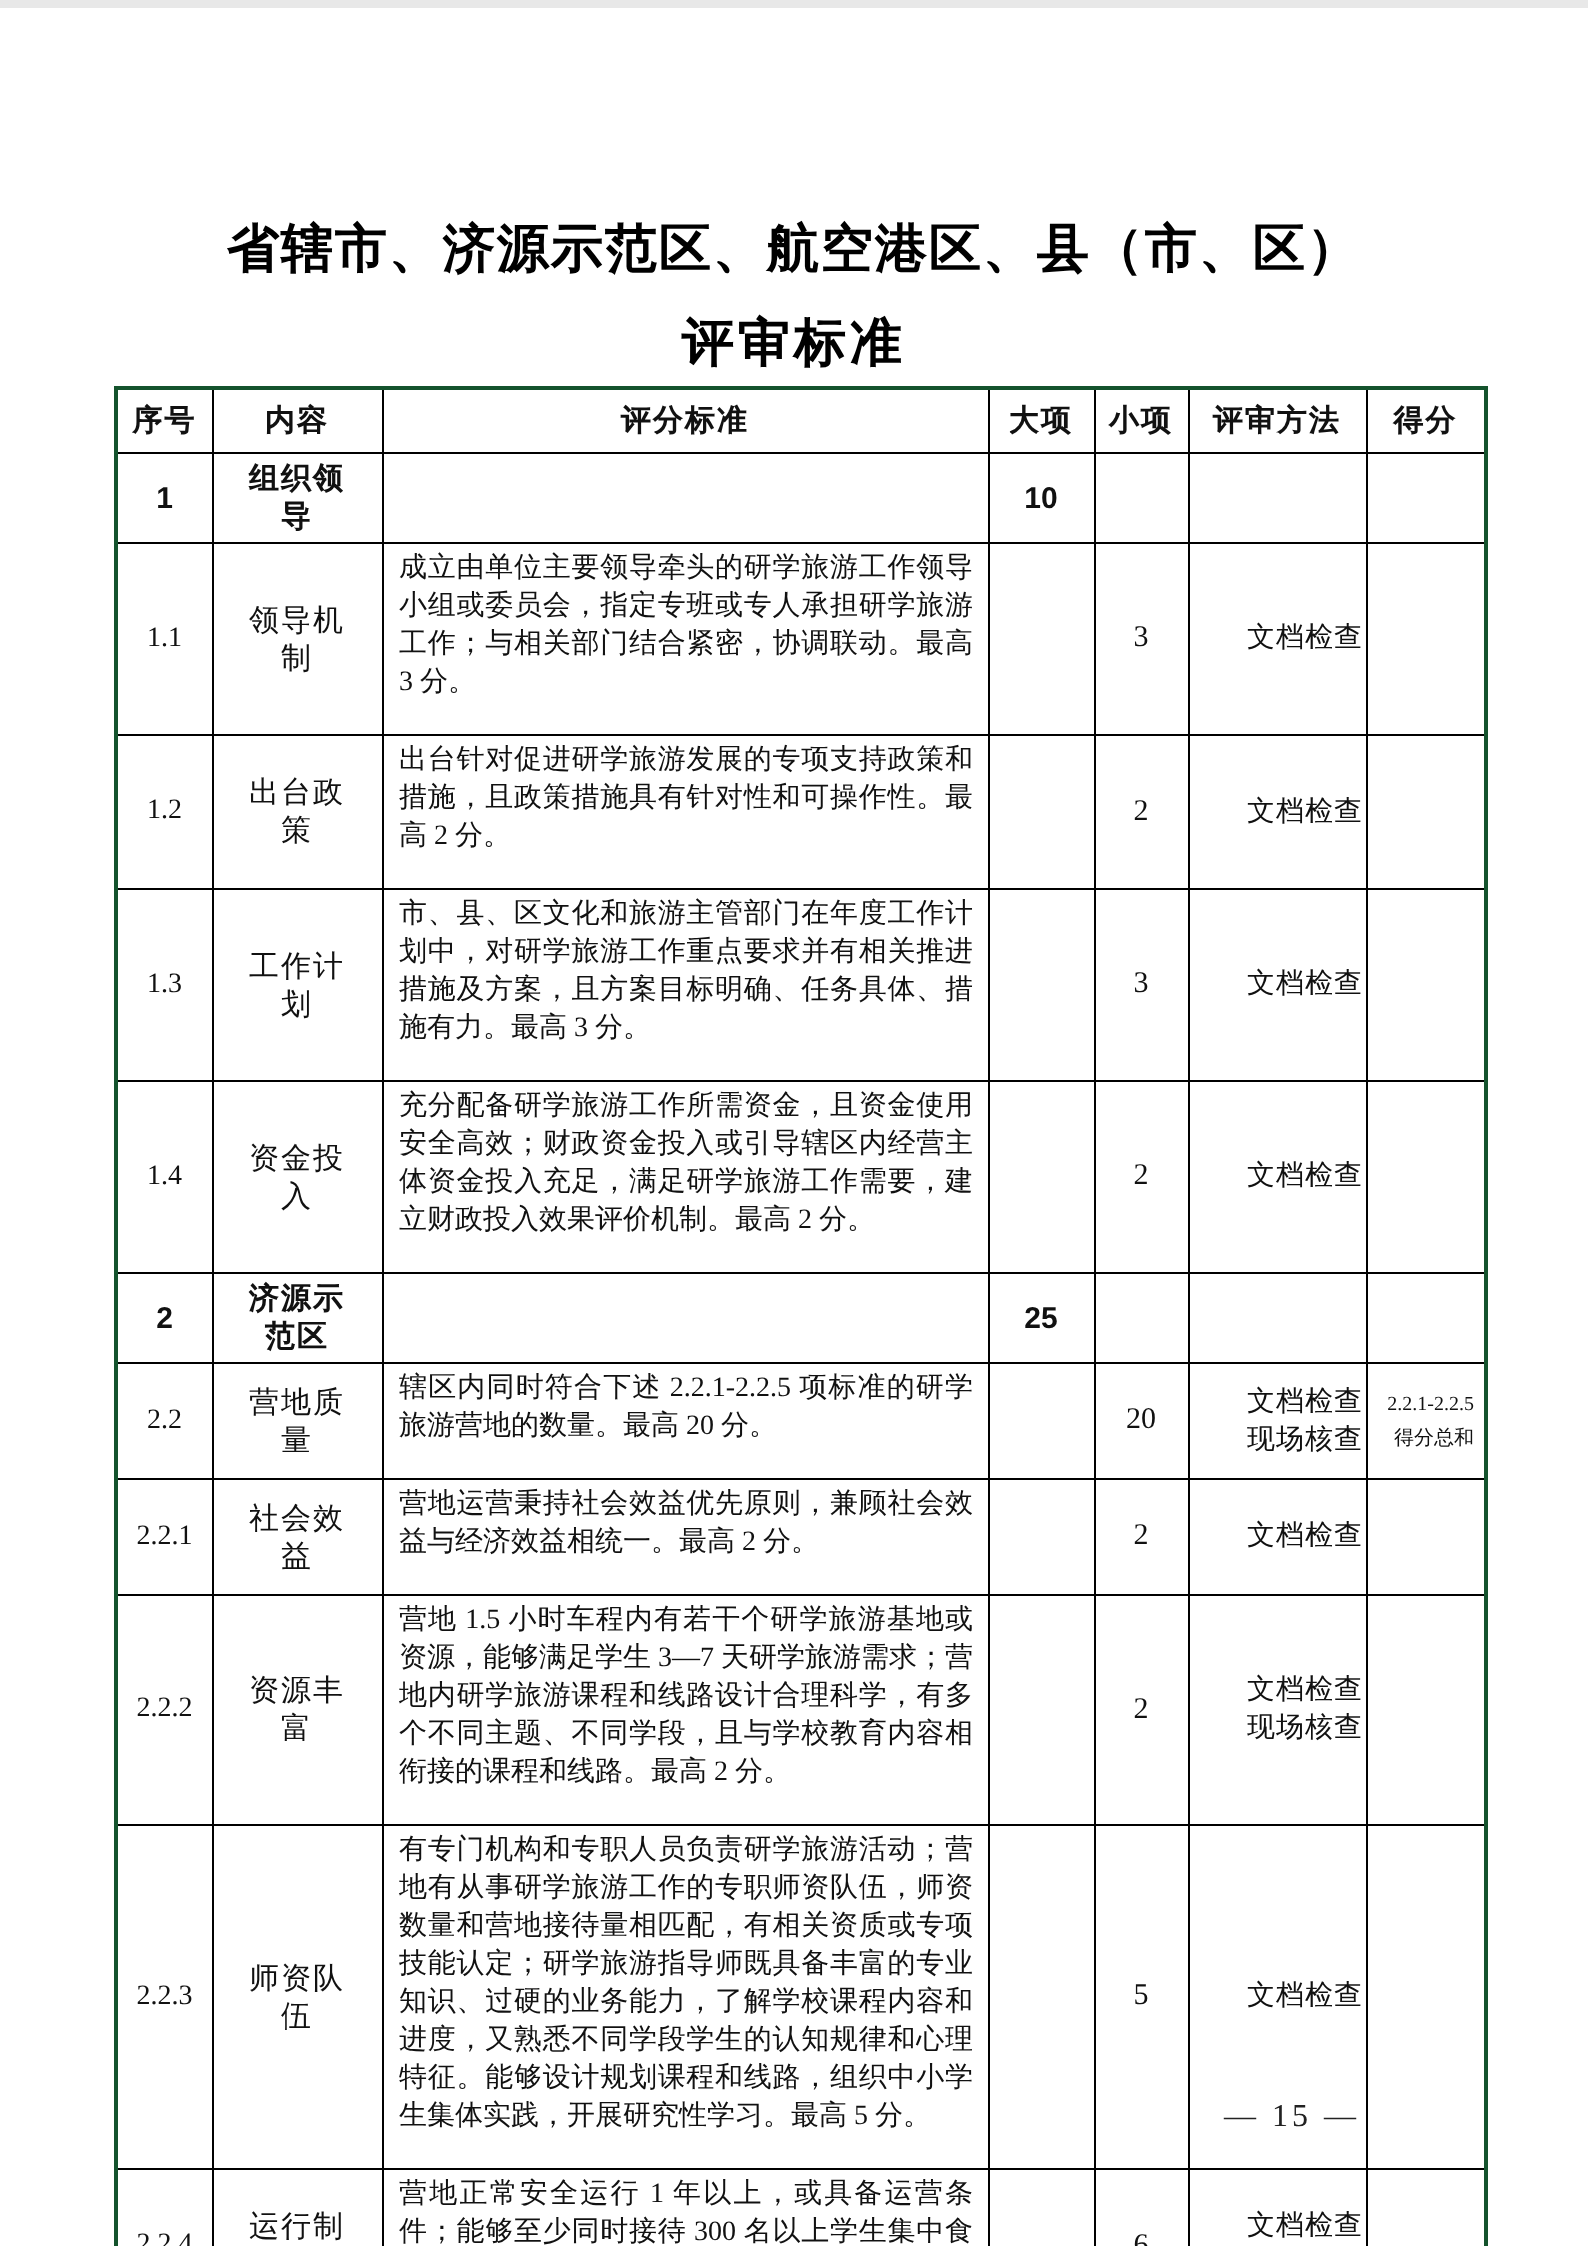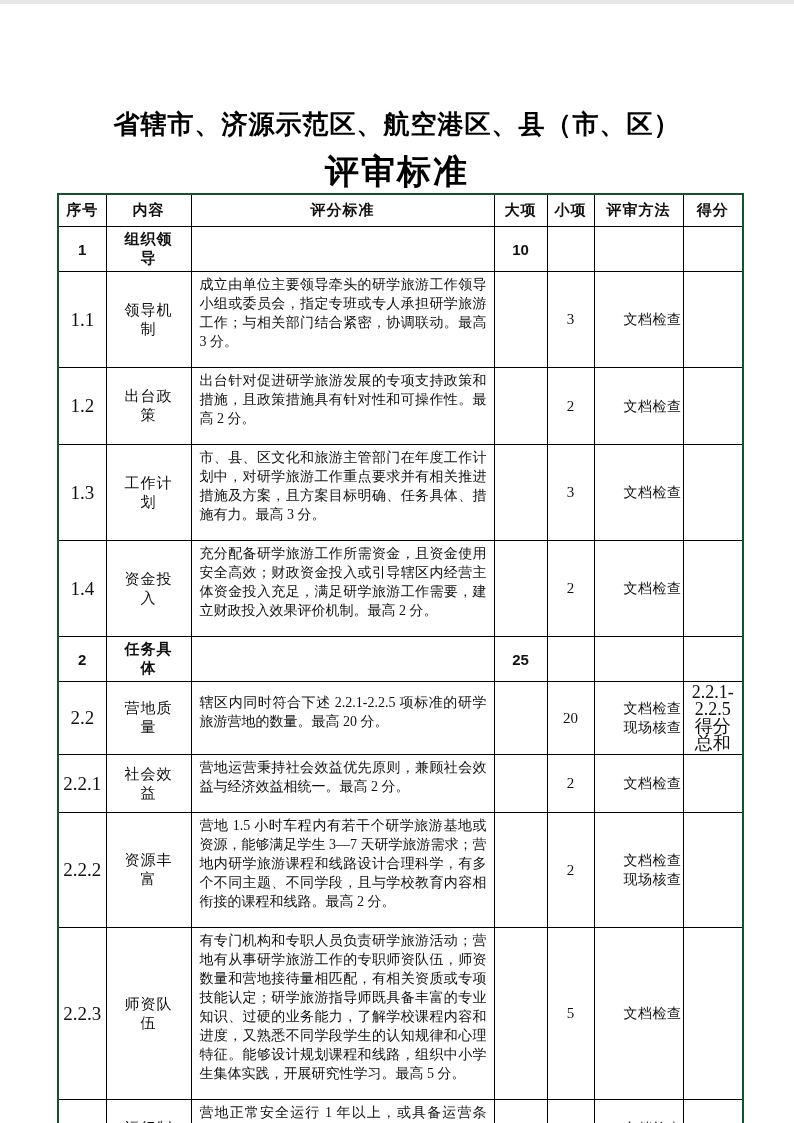--- a/index.html
+++ b/index.html
@@ -19,21 +19,21 @@
     text-align: center;
     font-size: 26px;
     font-weight: bold;
     line-height: 30px;
     letter-spacing: 1px;
     font-family: "Liberation Serif", "DejaVu Serif", serif;
   }
   .title2 {
     margin-top: 18px;
     text-align: center;
-    font-size: 34px;
+    font-size: 26px;
     font-weight: bold;
     line-height: 28px;
     letter-spacing: 2px;
   }
   table.criteria {
     margin: 7px auto 0 57px;
     width: 685px;
     table-layout: fixed;
     border-collapse: collapse;
     border: 2px solid #14532d;
@@ -45,21 +45,21 @@
   }
   table.criteria th {
     font-size: 15px;
     font-weight: bold;
     padding: 6px 1px;
     text-align: center;
     letter-spacing: 1px;
   }
   td.c-no {
     text-align: center;
-    font-size: 19px;
+    font-size: 14px;
     padding: 2px 1px;
   }
   td.c-content {
     text-align: center;
     font-size: 15px;
     padding: 2px 17px;
     letter-spacing: 1px;
   }
   td.c-criteria {
     font-size: 14px;
@@ -74,22 +74,22 @@
   }
   td.c-method {
     text-align: right;
     font-size: 14px;
     line-height: 19px;
     padding: 2px 1px;
     white-space: pre-line;
     letter-spacing: 0.5px;
   }
   td.c-score {
-    text-align: center;
-    font-size: 18px;
+    text-align: right;
+    font-size: 10px;
     line-height: 17px;
     padding: 2px 5px;
     word-break: break-all;
   }
   tr.section-row td.c-no,
   tr.section-row td.c-content,
   tr.section-row td.c-major {
     font-family: "Liberation Sans", "DejaVu Sans", sans-serif;
     font-weight: bold;
     font-size: 15px;
@@ -179,21 +179,21 @@
           <td class="c-no">1.4</td>
           <td class="c-content">资金投入</td>
           <td class="c-criteria">充分配备研学旅游工作所需资金，且资金使用安全高效；财政资金投入或引导辖区内经营主体资金投入充足，满足研学旅游工作需要，建立财政投入效果评价机制。最高 2 分。</td>
           <td class="c-major"></td>
           <td class="c-minor">2</td>
           <td class="c-method">文档检查</td>
           <td class="c-score"></td>
         </tr>
         <tr class="section-row">
           <td class="c-no">2</td>
-          <td class="c-content">任务具体</td>
+          <td class="c-content">济源示范区</td>
           <td class="c-criteria"></td>
           <td class="c-major">25</td>
           <td class="c-minor"></td>
           <td class="c-method"></td>
           <td class="c-score"></td>
         </tr>
         <tr>
           <td class="c-no">2.2</td>
           <td class="c-content">营地质量</td>
           <td class="c-criteria">辖区内同时符合下述 2.2.1-2.2.5 项标准的研学旅游营地的数量。最高 20 分。</td>
@@ -237,14 +237,15 @@
           <td class="c-criteria">营地正常安全运行 1 年以上，或具备运营条件；能够至少同时接待 300 名以上学生集中食宿；</td>
           <td class="c-major"></td>
           <td class="c-minor">6</td>
           <td class="c-method">文档检查
 现场核查</td>
           <td class="c-score"></td>
         </tr>
       </tbody>
   </table>
 
+  <div class="page-number">— 15 —</div>
 
 </div>
 
 </body></html>

